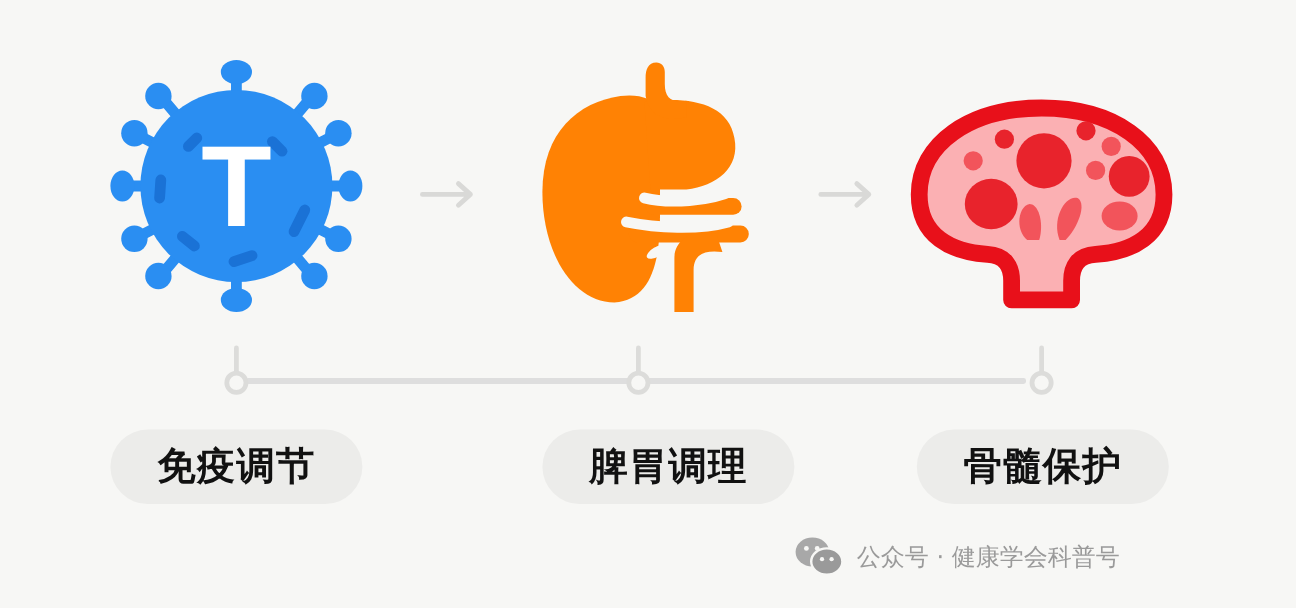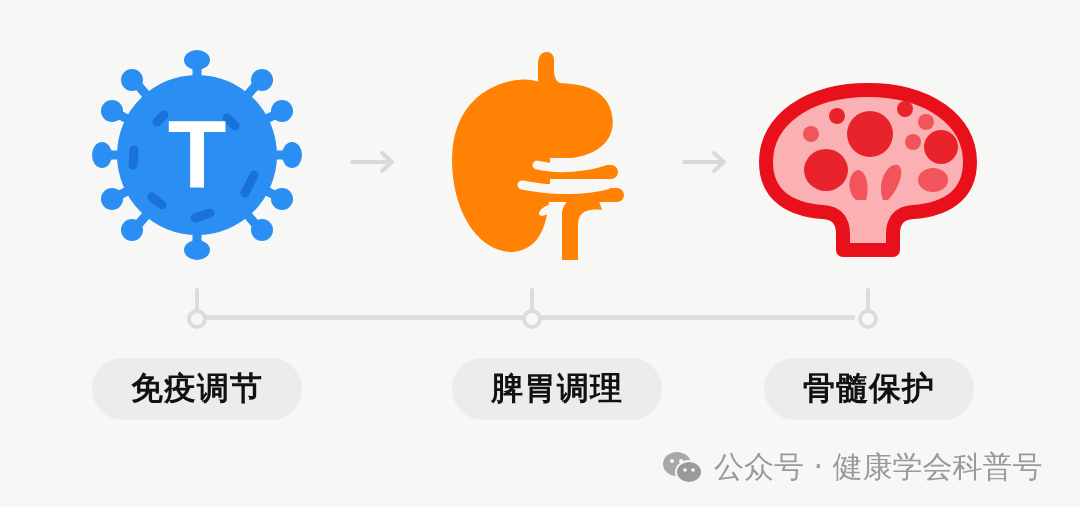--- a/index.html
+++ b/index.html
@@ -3,21 +3,21 @@
 <meta charset="utf-8">
 <style>
   html,body{margin:0;padding:0;}
   body{width:1080px;height:507px;background:#f7f7f5;position:relative;overflow:hidden;font-family:"DejaVu Sans","Liberation Sans",sans-serif;}
   .abs{position:absolute;}
   .arrow{position:absolute;width:50px;height:24px;}
   .pill{position:absolute;height:62px;border-radius:31px;background:#ececea;display:flex;align-items:center;justify-content:center;font-size:32px;font-weight:bold;color:#111;letter-spacing:1px;}
   .vline{position:absolute;width:4px;background:#dcdcda;border-radius:2px;}
   .hline{position:absolute;height:5px;background:#dedede;border-radius:2px;}
   .node{position:absolute;width:12px;height:12px;border:4px solid #dcdcda;border-radius:50%;background:#f7f7f5;}
-  .footer{position:absolute;left:662px;top:447px;display:flex;align-items:center;color:#9a9a9a;font-size:30px;}
+  .footer{position:absolute;left:662px;top:447px;display:flex;align-items:center;color:#9a9a9a;font-size:20px;}
   .footer span{margin-left:10px;}
 </style>
 </head>
 <body>
 
 <svg class="abs" style="left:82px;top:40px;" width="230" height="230" viewBox="0 0 230 230">
   <g fill="#2a8ef2" stroke="#2a8ef2">
     <g stroke-width="9" stroke-linecap="round">
       <line x1="115" y1="115" x2="115" y2="18"></line>
       <line x1="115" y1="115" x2="115" y2="212"></line>

